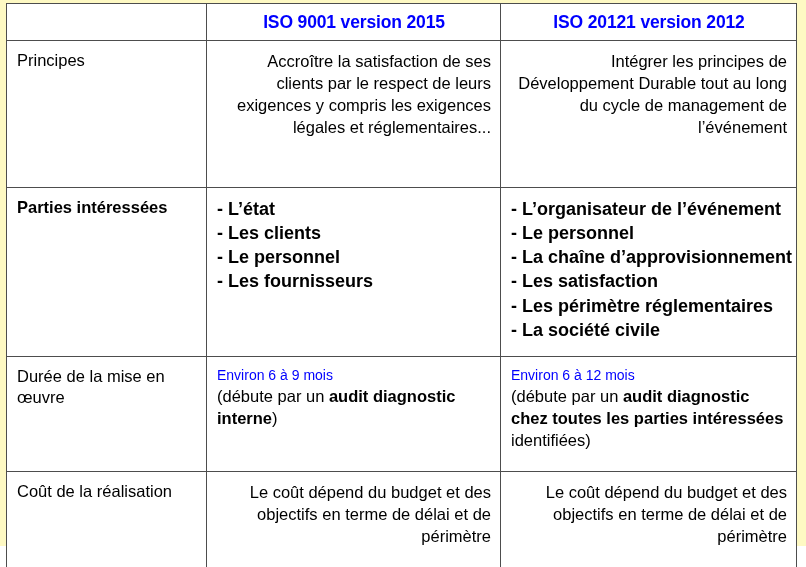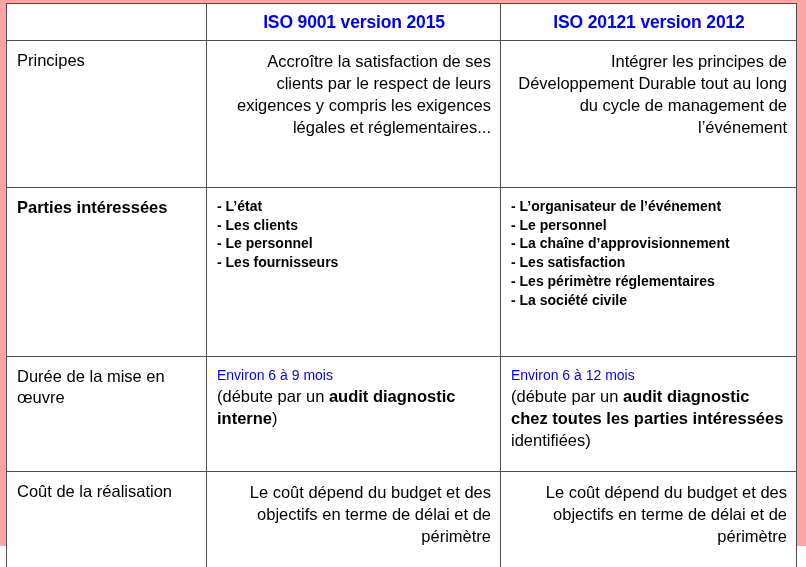--- a/index.html
+++ b/index.html
@@ -13,21 +13,21 @@
     height: 567px;
     font-family: "Liberation Sans", sans-serif;
     color: #000000;
     overflow: hidden;
   }
 
   .sheet {
     position: relative;
     width: 806px;
     height: 546px;
-    background: #fca5a5;
+    background: #fef9c3;
   }
 
   table.compare {
     position: absolute;
     left: 6px;
     top: 3px;
     width: 790px;
     border-collapse: collapse;
     table-layout: fixed;
     background: #ffffff;
@@ -83,21 +83,21 @@
   }
 
   ul.bullets {
     margin: 0;
     padding: 0;
     list-style: none;
   }
   ul.bullets li {
     margin: 0;
     padding: 0;
-    font-size: 14px;
+    font-size: 18px;
     line-height: 1.345;
     white-space: nowrap;
   }
   .lead-blue {
     display: block;
     color: #0000ff;
     font-size: 14px;
     line-height: 1.34;
   }
   .bold {

